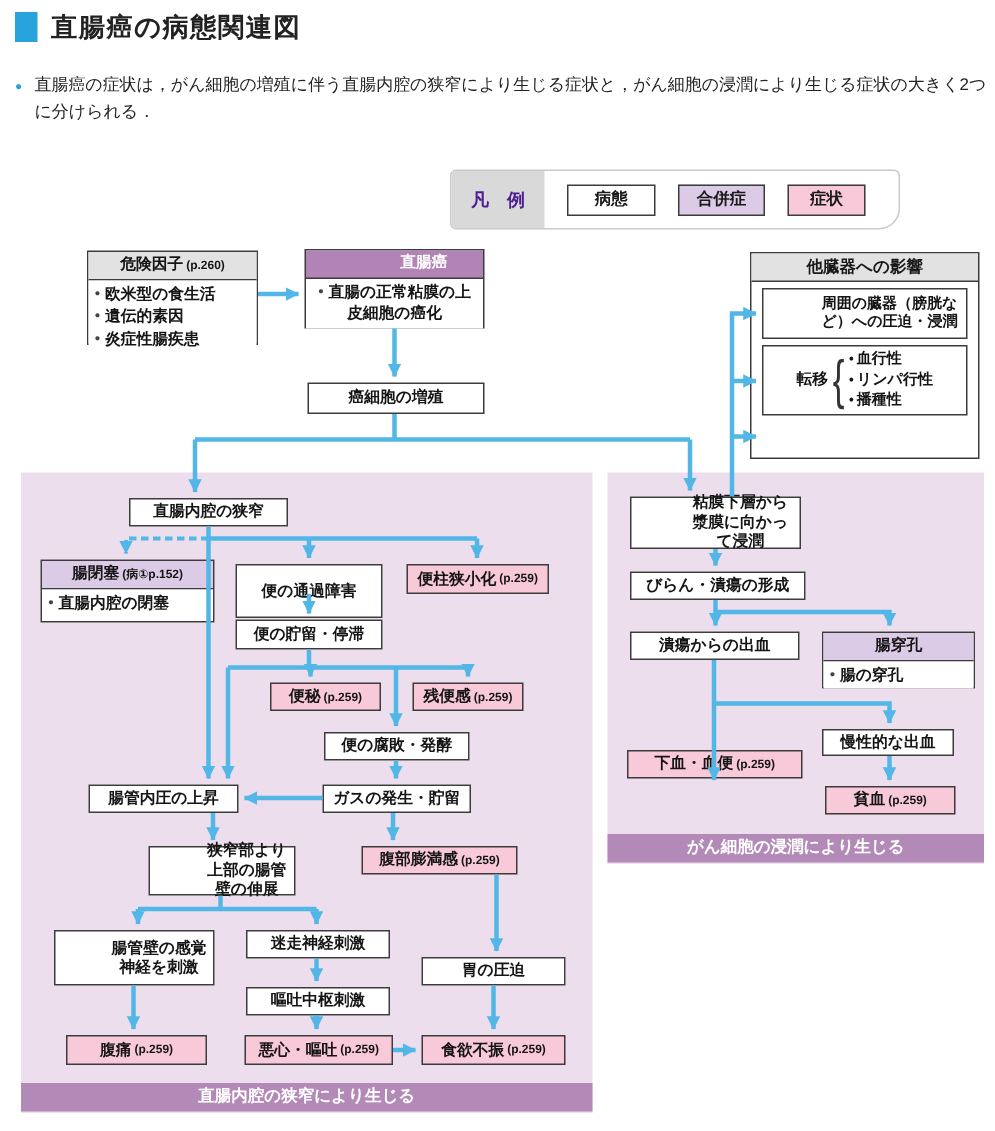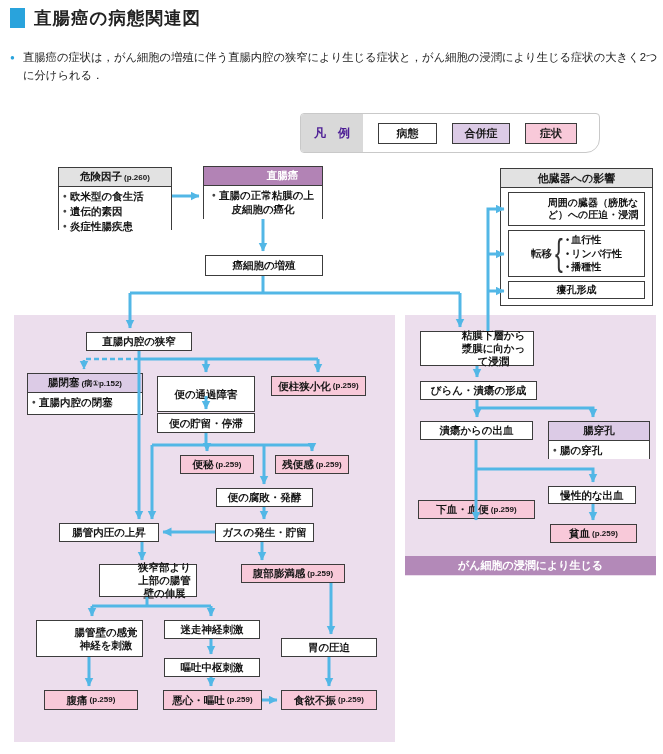--- a/index.html
+++ b/index.html
@@ -95,20 +95,21 @@
     <div class="legend-label">凡　例</div>
     <div class="legend-items">
       <span class="lg-box plain">病態</span>
       <span class="lg-box lav">合併症</span>
       <span class="lg-box pink">症状</span>
     </div>
   </div>
 
   <div class="panel" style="left:14px;top:315px;width:381px;height:427px"></div>
   <div class="panel" style="left:405px;top:315px;width:251px;height:261px"></div>
+  <div class="pfooter" style="left:14px;top:722px;width:381px">直腸内腔の狭窄により生じる</div>
   <div class="pfooter" style="left:405px;top:556px;width:251px">がん細胞の浸潤により生じる</div>
 
   <div class="combo" style="left:58px;top:167px;width:114px;height:63px">
     <div class="hd gray"><span>危険因子</span><span class="ref">(p.260)</span></div>
     <div class="bd">
       <div class="li">欧米型の食生活</div>
       <div class="li">遺伝的素因</div>
       <div class="li">炎症性腸疾患</div>
     </div>
   </div>
@@ -130,23 +131,20 @@
     </div>
   <div class="node inner met" style="left:508px;top:230px;width:137px;height:47px">
     <span class="met-label">転移</span>
     <span class="brace">{</span>
     <div class="met-items">
       <div class="mi">血行性</div>
       <div class="mi">リンパ行性</div>
       <div class="mi">播種性</div>
     </div>
   </div>
-  <div class="node inner" style="left:508px;top:281px;width:137px;height:18px">
-      <span>瘻孔形成</span>
-    </div>
 
   <div class="node" style="left:86px;top:332px;width:106px;height:19px">
       <span>直腸内腔の狭窄</span>
     </div>
 
   <div class="combo" style="left:27px;top:373px;width:116px;height:42px">
     <div class="hd lav"><span>腸閉塞</span><span class="ref">(病①p.152)</span></div>
     <div class="bd"><span class="li-inline">直腸内腔の閉塞</span></div>
   </div>
 

